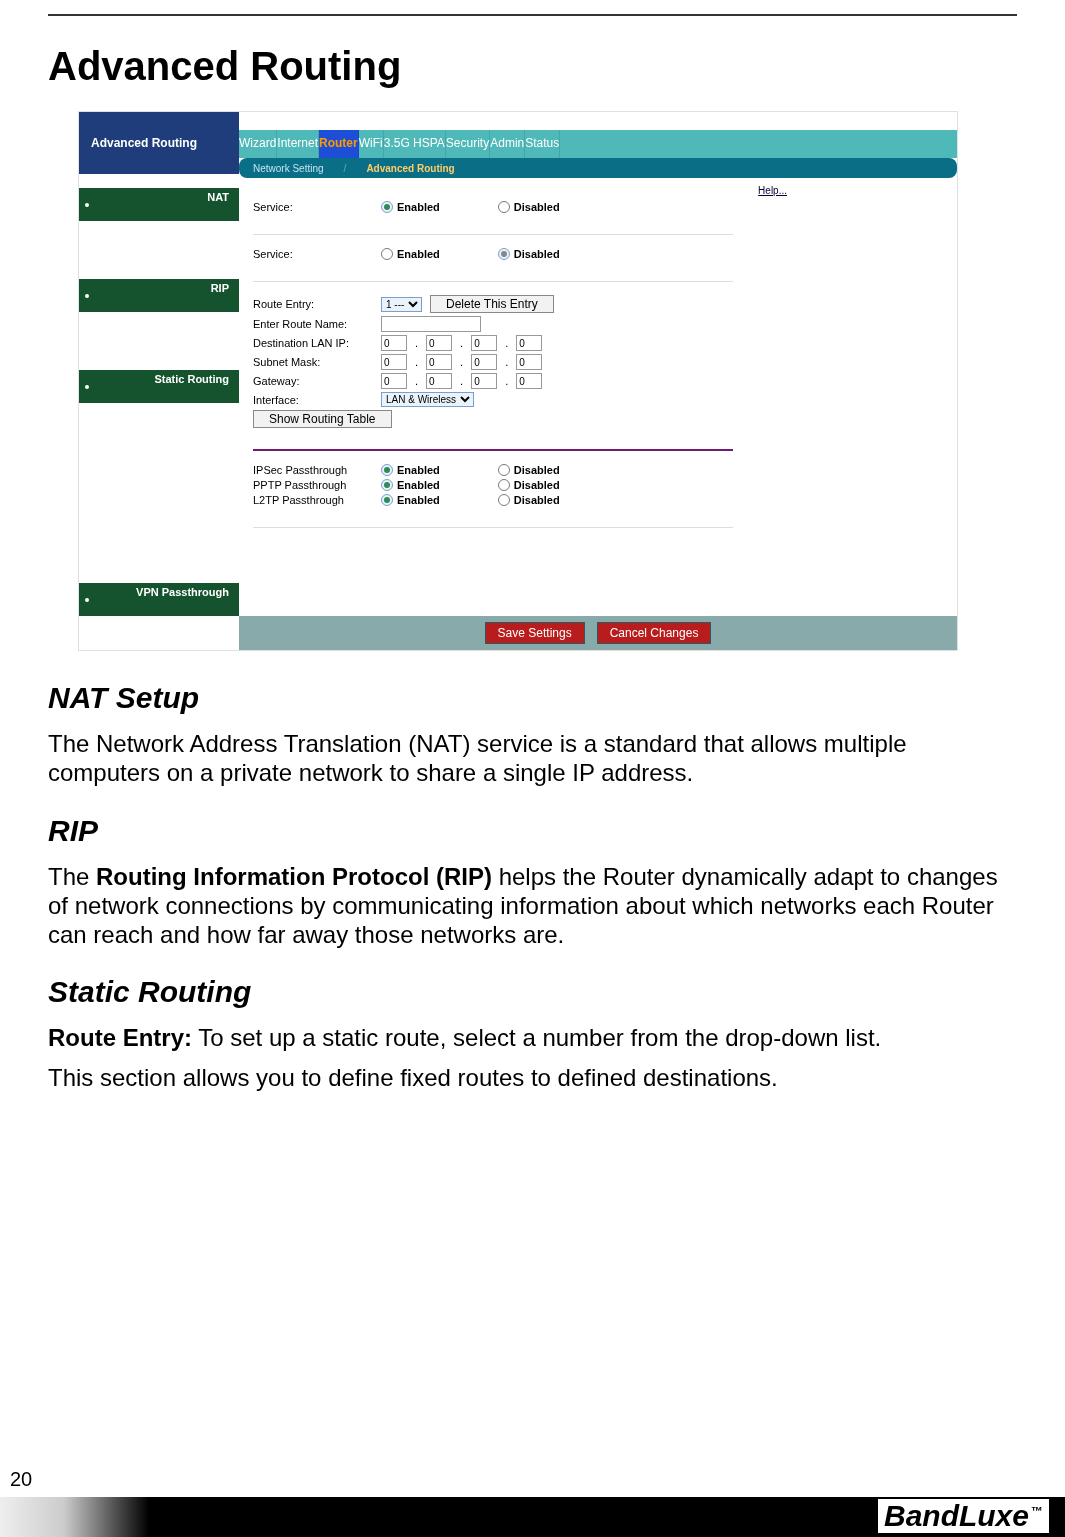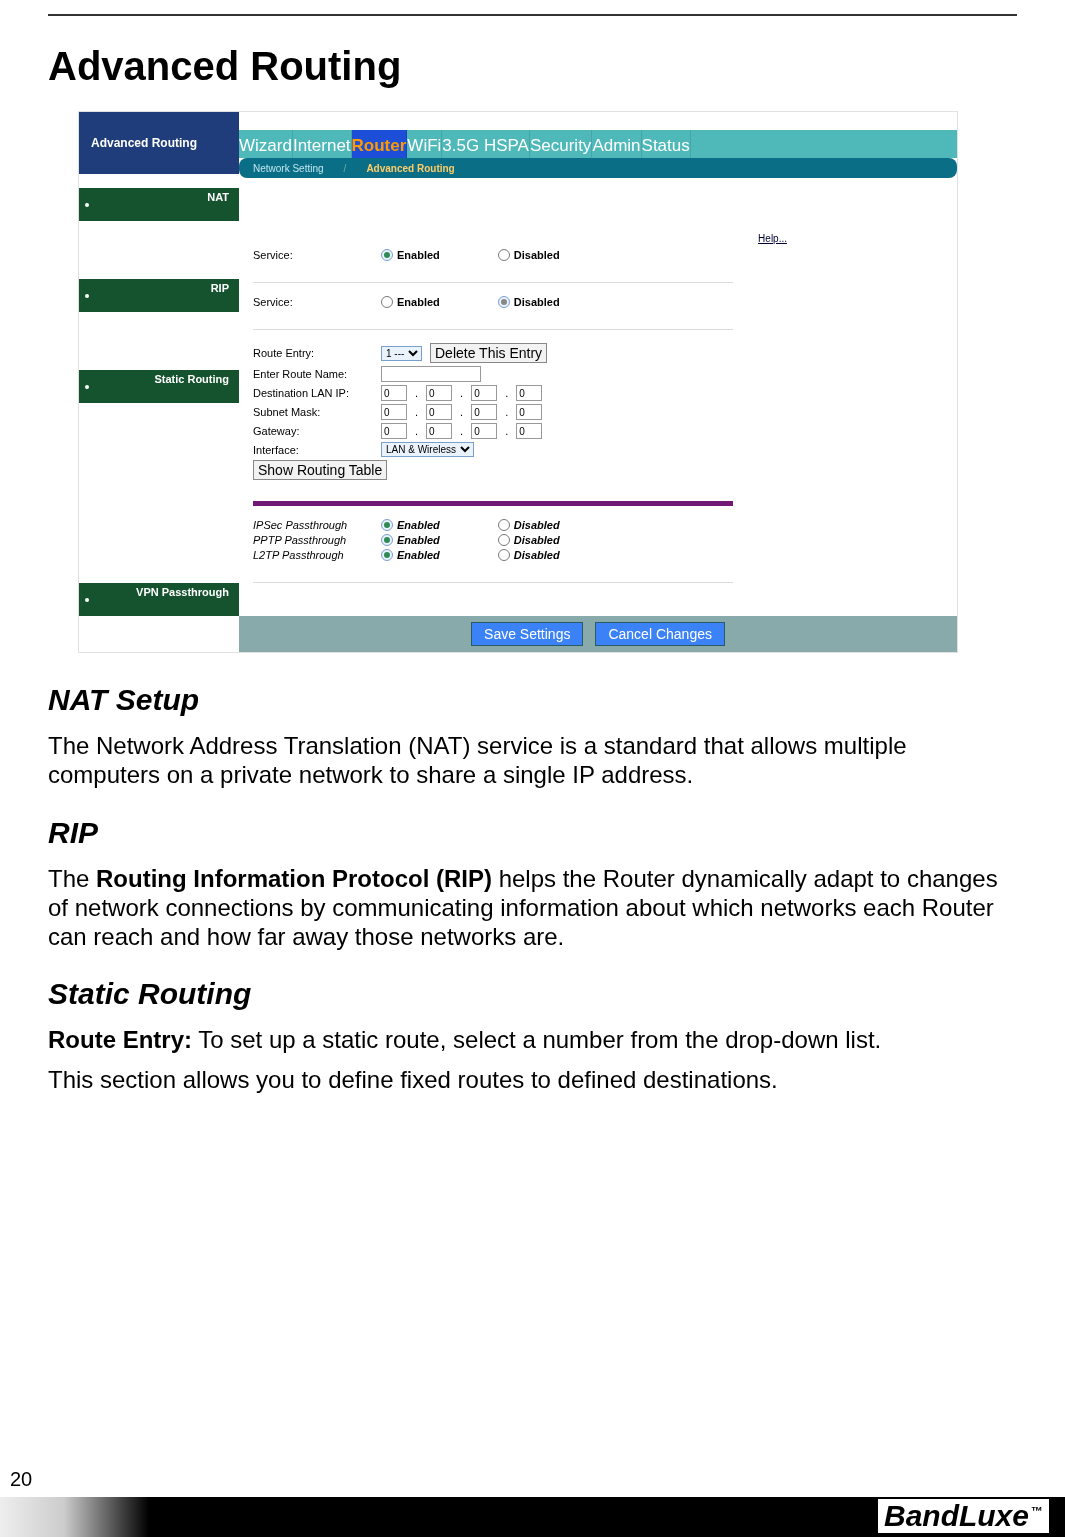--- a/index.html
+++ b/index.html
@@ -7,49 +7,49 @@
   .page { padding: 14px 48px 40px 48px; position: relative; min-height: 1537px; }
   .top-rule { border-top: 2px solid #333; margin-bottom: 28px; }
 
   h1.title { font-size: 40px; font-weight: bold; margin: 24px 0 22px 0; }
 
   
   .ui { width: 880px; margin: 0 0 30px 30px; border: 1px solid #e0e0e0; font-family: Tahoma, Arial, sans-serif; font-size: 11px; color: #000; }
   .leftcol { width: 160px; }
   .leftcol .panel-title { background: #1f3d7a; color: #fff; font-weight: bold; font-size: 12px; padding: 24px 12px; }
   .tabs { flex: 1; display: flex; background: #4fb8b9; height: 28px; align-items: stretch; margin-top: 18px; }
-  .tab { padding: 6px 0; color: #fff; font-size: 17px; border-right: 1px solid rgba(0,0,0,.1); }
+  .tab { padding: 6px 0; color: #fff; font-size: 12px; border-right: 1px solid rgba(0,0,0,.1); }
   .tab.active { background: #1d4ed8; color: #ff9900; font-weight: bold; }
   .subtabs { display: flex; background: #0b6e87; height: 20px; align-items: center; padding-left: 4px; border-radius: 8px; }
   .subtab { color: #bfe6ef; font-size: 10px; padding: 0 10px; }
   .subtab.active { color: #ffcc66; font-weight: bold; }
 
   .body-area { display: flex; }
   .sidenav { width: 160px; }
   .sidenav .side-item { background: #14532d; color: #fff; font-size: 11px; font-weight: bold; padding: 3px 10px 18px 6px; text-align: right; margin-top: 10px; position: relative; }
   .sidenav .side-item::before { content: ""; position: absolute; left: 6px; top: 50%; width: 4px; height: 4px; background: #fff; border-radius: 50%; transform: translateY(-50%); }
   .sidenav .spacer { height: 48px; }
-  .form-area { flex: 1; padding: 10px 14px; background: #fff; position: relative; margin-top: 48px; }
+  .form-area { flex: 1; padding: 10px 14px; background: #fff; position: relative; }
   .helpbar { position: absolute; top: 6px; right: 170px; }
   .helplink { color: #003; text-decoration: underline; font-size: 10px; }
 
   .section { border-bottom: 1px solid #ddd; padding: 10px 0 18px 0; width: 480px; }
   .row { display: flex; align-items: center; gap: 8px; margin: 3px 0; }
   .row .lbl { width: 120px; }
   .radio { width: 12px; height: 12px; border: 1px solid #7a7a7a; border-radius: 50%; display: inline-flex; align-items: center; justify-content: center; margin-right: 4px; }
   .radio.sel::after { content: ""; width: 6px; height: 6px; background: #2e8b57; border-radius: 50%; }
   .radio.grey.sel::after { background: #888; }
   .opt { display: inline-flex; align-items: center; margin-right: 50px; font-weight: bold; }
 
   .ipgrp input.oct { width: 26px; height: 16px; font-size: 10px; border: 1px solid #999; text-align: left; padding: 0 2px; }
   .sel { font-size: 10px; border: 1px solid #7a9fcf; background: #eaf2fb; }
-  .btn { font-size: 14px; border: 1px solid #888; background: #f2f2f2; padding: 1px 4px; text-align: right; }
+  .btn { font-size: 12px; border: 1px solid #888; background: #f2f2f2; padding: 1px 15px; text-align: right; }
 
   .save-bar { background: #8aa; display: flex; justify-content: center; gap: 12px; padding: 6px; margin-left: 160px; }
-  .save-bar .sbtn { background: #3b82f6; color: #fff; border: 1px solid #2a5a62; font-size: 14px; padding: 3px 12px; }
+  .save-bar .sbtn { background: #b91c1c; color: #fff; border: 1px solid #2a5a62; font-size: 12px; padding: 3px 12px; }
 
   
   h2.sec { font-style: italic; font-weight: bold; font-size: 30px; margin: 26px 0 14px 0; }
   p.body { font-size: 24px; line-height: 1.22; margin: 6px 0 10px 0; }
 
   .pagefoot { position: absolute; left: 0; right: 0; bottom: 0; }
   .pagefoot .pn { font-size: 20px; margin-left: 10px; }
   .footbar { height: 40px; background: linear-gradient(to right, #eee 0%, #ccc 6%, #666 10%, #000 14%, #000 100%); position: relative; margin-top: 6px; }
   .brand { position: absolute; right: 16px; top: 2px; font-family: 'Arial Black', Arial, sans-serif; font-style: italic; font-weight: 900; font-size: 30px; color: #000; background: #fff; padding: 0 6px; }
   .brand .tm { font-size: 12px; font-style: normal; vertical-align: super; margin-left: 2px; }
@@ -161,21 +161,21 @@
           </div>
           <div class="row">
             <span class="lbl">Interface:</span>
             <select class="sel"><option>LAN &amp; Wireless</option></select>
           </div>
           <div class="row">
             <button class="btn">Show Routing Table</button>
           </div>
         </div>
 
-        <div class="section" style="border-top:5px solid #701a75;font-style:italic;">
+        <div class="section" style="border-top:2px solid #701a75;">
           <div class="row">
             <span class="lbl">IPSec Passthrough</span>
             <span class="opt">
                 <span class="radio sel"></span>
                 <span>Enabled</span>
               </span>
             <span class="opt">
                 <span class="radio"></span>
                 <span>Disabled</span>
               </span>

